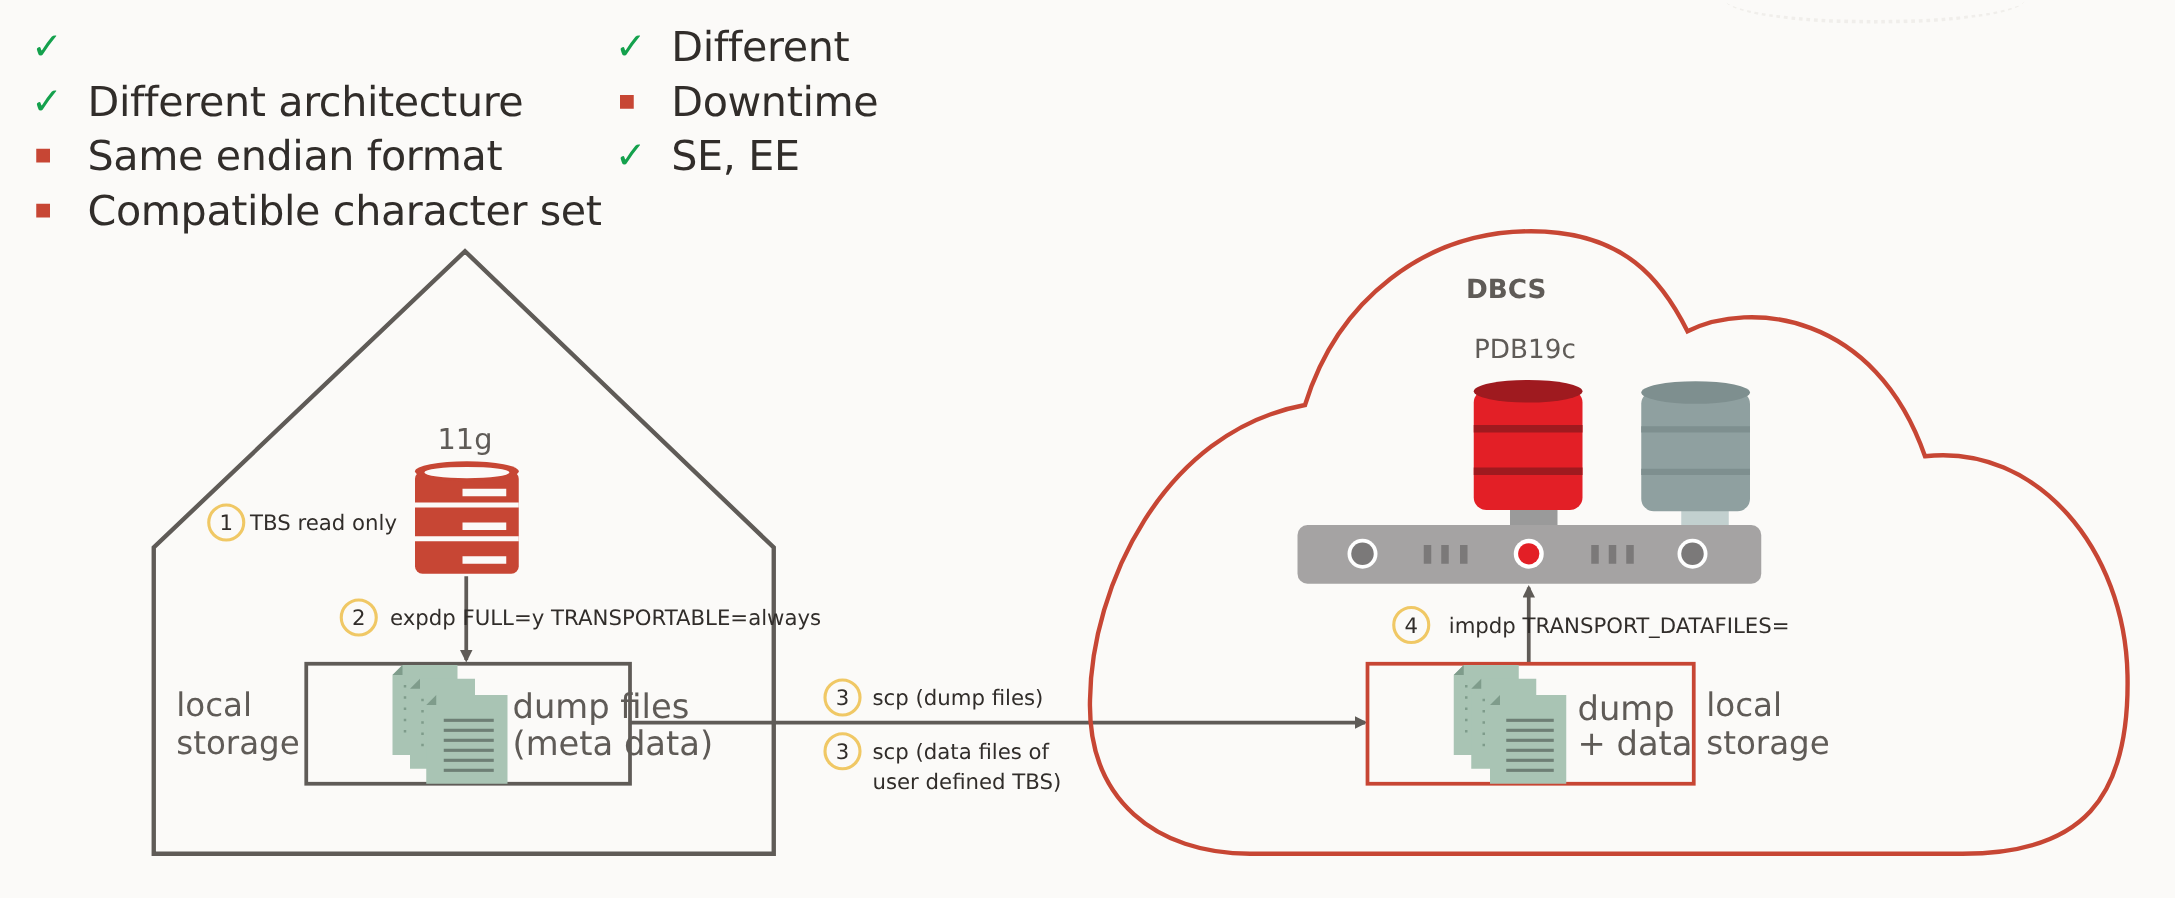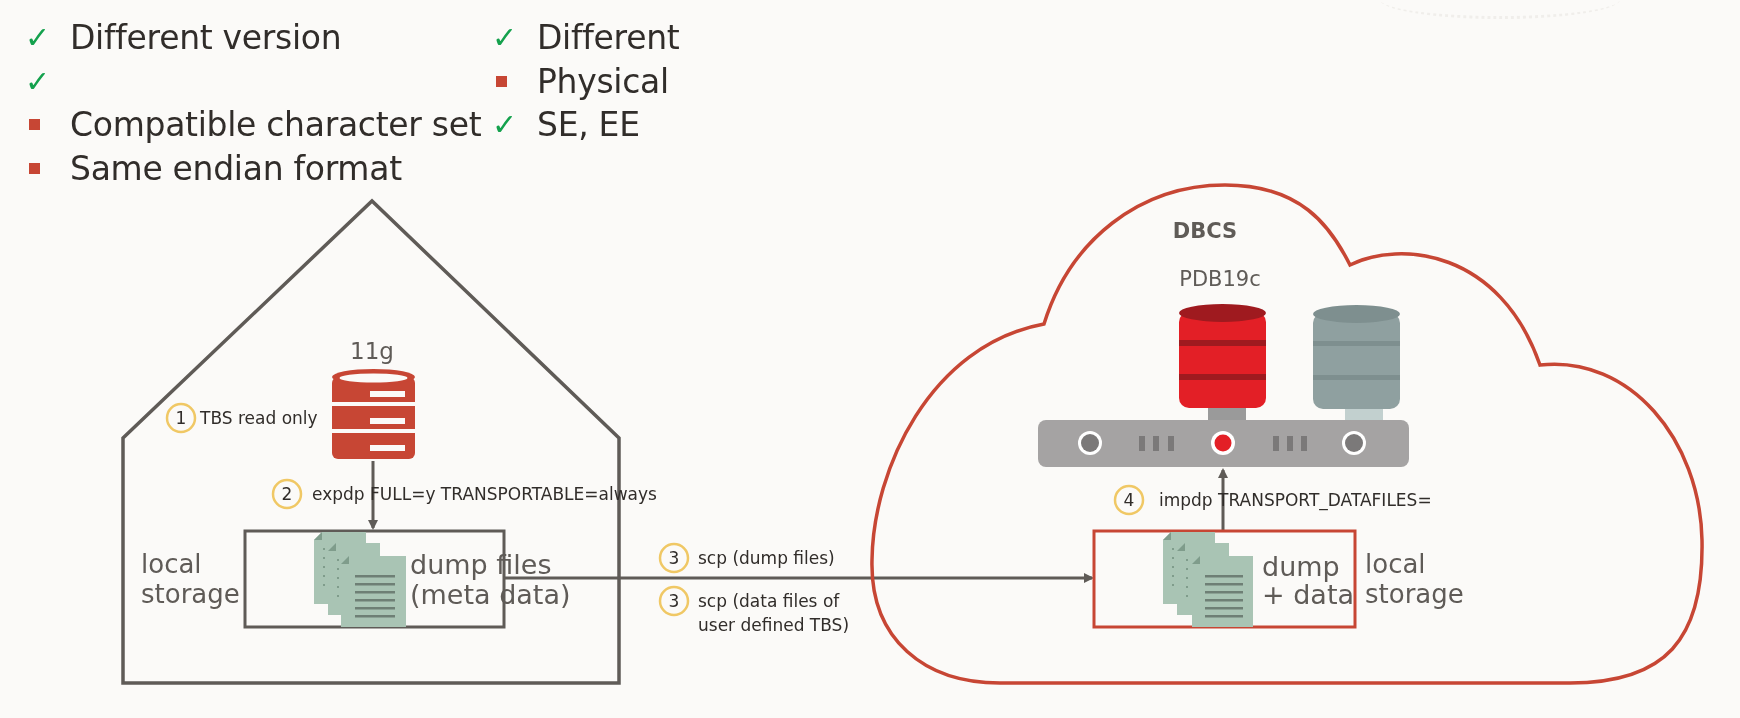--- a/index.html
+++ b/index.html
@@ -41,29 +41,29 @@
     position: absolute; right: 120px; top: -20px; width: 240px; height: 36px;
     border-radius: 50%; border-bottom: 3px dotted #eeece8; opacity: 0.8;
   }
 </style>
 </head>
 <body>
 
 <div class="watermark"></div>
 
 <ul class="checklist" id="list-left">
-  <li><span class="mark check">✓</span><span>Different version</span></li>
   <li><span class="mark check">✓</span></li>
+  <li><span class="mark check">✓</span><span>Different architecture</span></li>
+  <li><span class="mark square-red"></span><span>Same endian format</span></li>
   <li><span class="mark square-red"></span><span>Compatible character set</span></li>
-  <li><span class="mark square-red"></span><span>Same endian format</span></li>
 </ul>
 
 <ul class="checklist" id="list-right">
   <li><span class="mark check">✓</span><span>Different</span></li>
-  <li><span class="mark square-red"></span><span>Physical</span></li>
+  <li><span class="mark square-red"></span><span>Downtime</span></li>
   <li><span class="mark check">✓</span><span>SE, EE</span></li>
 </ul>
 
 <svg id="diagram" width="1740" height="718" viewBox="0 0 1740 718">
   <defs>
     <marker id="arrowhead" markerWidth="10" markerHeight="10" refX="8" refY="5" orient="auto" markerUnits="userSpaceOnUse">
       <path d="M0,0 L10,5 L0,10 Z" fill="#5f5b57"></path>
     </marker>
     <g id="doc">
       <path d="M0,8 L8,0 L52,0 L52,72 L0,72 Z" fill="#a9c4b4"></path>

